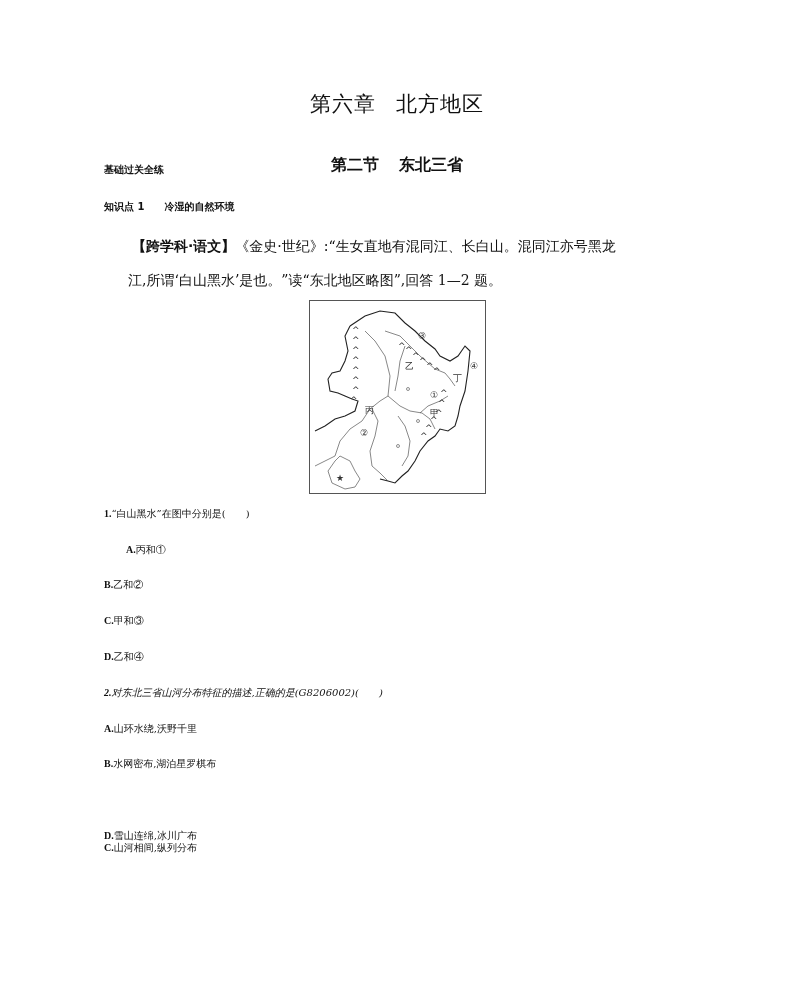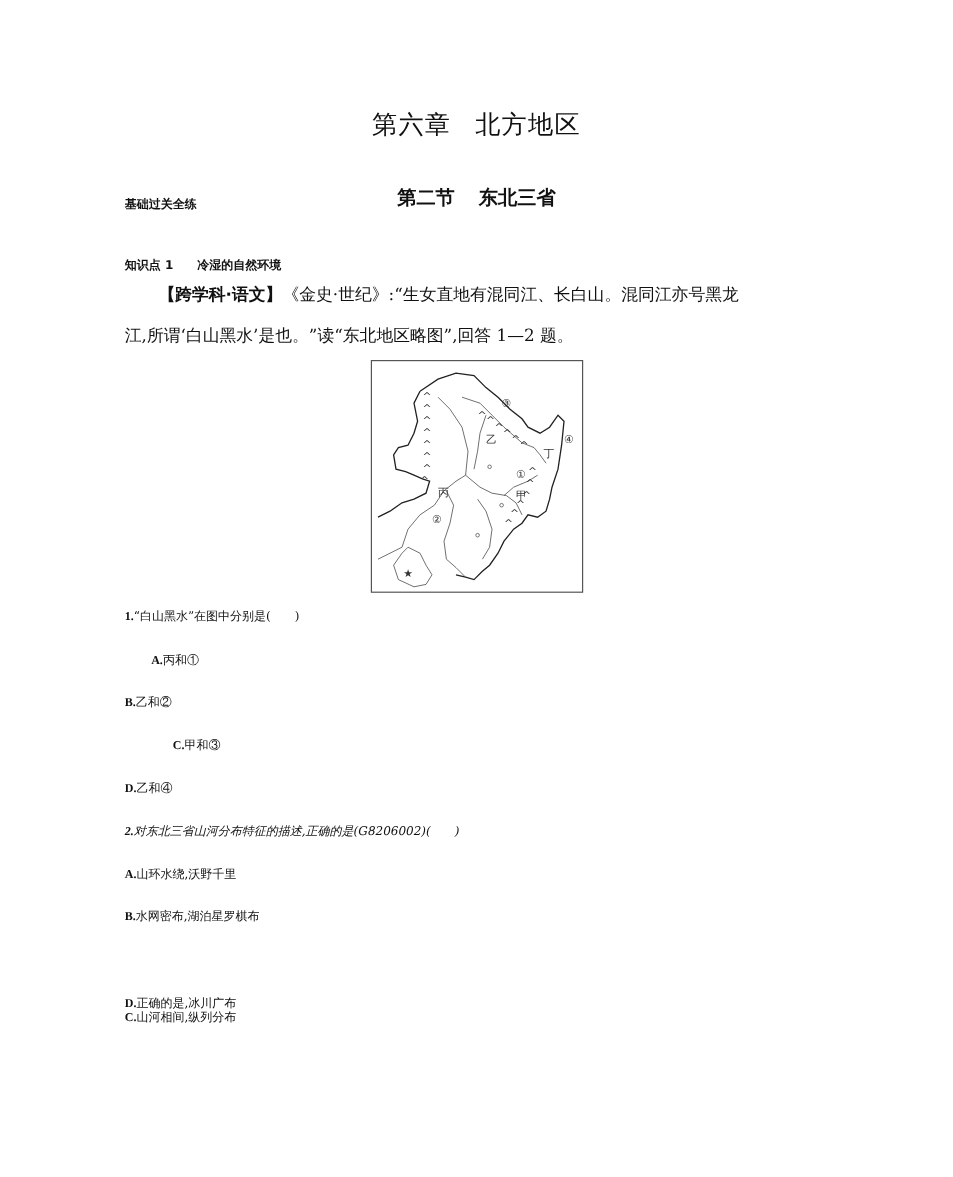--- a/index.html
+++ b/index.html
@@ -28,28 +28,28 @@
 <body>
 
 <div class="abs chapter-title">
   <span>第六章</span><span class="gap"></span><span>北方地区</span>
 </div>
 <div class="abs section-title">
   <span>第二节</span><span class="gap"></span><span>东北三省</span>
 </div>
 
 <div class="abs heading" style="top:163px;">基础过关全练</div>
-<div class="abs heading" style="top:214px;">
+<div class="abs heading" style="top:200px;">
   <span>知识点 1</span><span class="gap"></span><span>冷湿的自然环境</span>
 </div>
 
 <div class="abs para" style="top:229px;">
   <span style="display:inline-block;width:28px;"></span><span class="tag">【跨学科·语文】</span><span>《金史·世纪》:“生女直地有混同江、长白山。混同江亦号黑龙</span>
 </div>
-<div class="abs para" style="top:263px;">江,所谓‘白山黑水’是也。”读“东北地区略图”,回答 1—2 题。</div>
+<div class="abs para" style="top:263px;margin-left:24px;">江,所谓‘白山黑水’是也。”读“东北地区略图”,回答 1—2 题。</div>
 
 <div class="abs map-box">
   <svg viewBox="0 0 175 192">
     <g fill="none" stroke="#222" stroke-width="1.1">
 
       <path d="M40 25 L55 15 L70 10 L85 12 L95 22 L105 30 L115 40 L125 48 L130 55 L140 60 L148 55 L155 45 L160 50 L158 70 L155 90 L150 105 L148 115 L145 125 L138 130 L130 128 L125 135 L118 140 L110 150 L105 160 L98 170 L92 175 L85 182 L78 180 L70 178"></path>
       <path d="M40 25 L35 35 L38 50 L35 60 L30 70 L22 72 L18 78 L20 90 L28 92 L35 95 L42 98 L48 100 L45 110 L35 115 L25 118 L15 125 L5 130"></path>
     </g>
     <g fill="none" stroke="#555" stroke-width="0.7">
       <path d="M55 30 L65 40 L75 55 L80 75 L78 95 L70 100 L60 108 L52 120 L40 128 L30 140 L25 155 L15 160 L5 165"></path>
@@ -101,34 +101,34 @@
 
 <div class="abs q" style="top:507px;">
   <span class="lbl">1.</span><span>“白山黑水”在图中分别是(　　)</span>
 </div>
 <div class="abs q" style="top:543px;margin-left:22px;">
   <span class="lbl">A.</span><span>丙和①</span>
 </div>
 <div class="abs q" style="top:578px;">
   <span class="lbl">B.</span><span>乙和②</span>
 </div>
-<div class="abs q" style="top:614px;margin-left:40px;">
+<div class="abs q" style="top:614px;">
   <span class="lbl">C.</span><span>甲和③</span>
 </div>
 <div class="abs q" style="top:650px;">
   <span class="lbl">D.</span><span>乙和④</span>
 </div>
 
 <div class="abs q" style="top:686px;font-style:italic;">
   <span class="lbl">2.</span><span>对东北三省山河分布特征的描述,正确的是(G8206002)(　　)</span>
 </div>
 <div class="abs q" style="top:722px;text-align:right;">
   <span class="lbl">A.</span><span>山环水绕,沃野千里</span>
 </div>
 <div class="abs q" style="top:757px;text-align:center;">
   <span class="lbl">B.</span><span>水网密布,湖泊星罗棋布</span>
 </div>
 <div class="abs q" style="top:793px;margin-top:48px;">
   <span class="lbl">C.</span><span>山河相间,纵列分布</span>
 </div>
 <div class="abs q" style="top:829px;">
-  <span class="lbl">D.</span><span>正确的是,冰川广布</span>
+  <span class="lbl">D.</span><span>雪山连绵,冰川广布</span>
 </div>
 
 </body></html>

